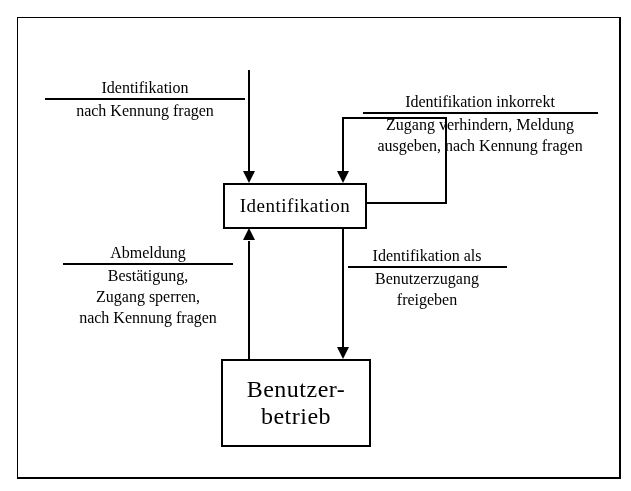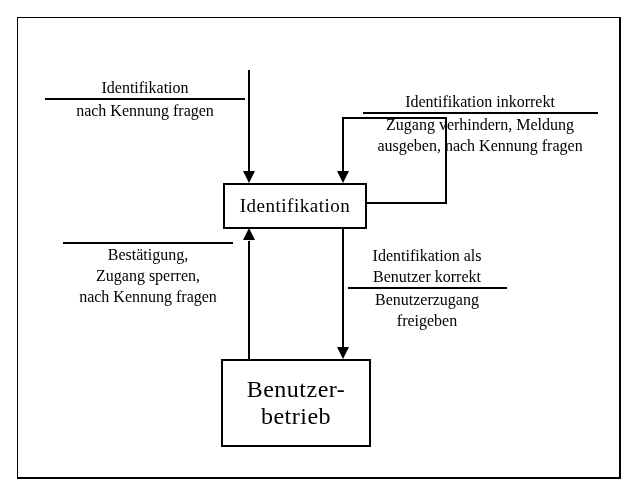--- a/index.html
+++ b/index.html
@@ -107,27 +107,27 @@
   </div>
 
   <div class="t-label" style="left:355px; top:44px; width:250px;margin-top:47px;">
     <div>Identifikation inkorrekt</div>
     <div class="t-divider" style="width:235px;"></div>
     <div>Zugang verhindern, Meldung</div>
     <div>ausgeben, nach Kennung fragen</div>
   </div>
 
   <div class="t-label" style="left:43px; top:242px; width:210px;">
+    <div>Abmeldung</div>
     <div class="t-divider" style="width:170px;"></div>
     <div>Bestätigung,</div>
     <div>Zugang sperren,</div>
     <div>nach Kennung fragen</div>
   </div>
 
   <div class="t-label" style="left:327px; top:245px; width:200px;">
     <div>Identifikation als</div>
-    <div>Benutzer korrekt</div>
     <div class="t-divider" style="width:159px;"></div>
     <div>Benutzerzugang</div>
     <div>freigeben</div>
   </div>
 
 </div>
 
 </body></html>

